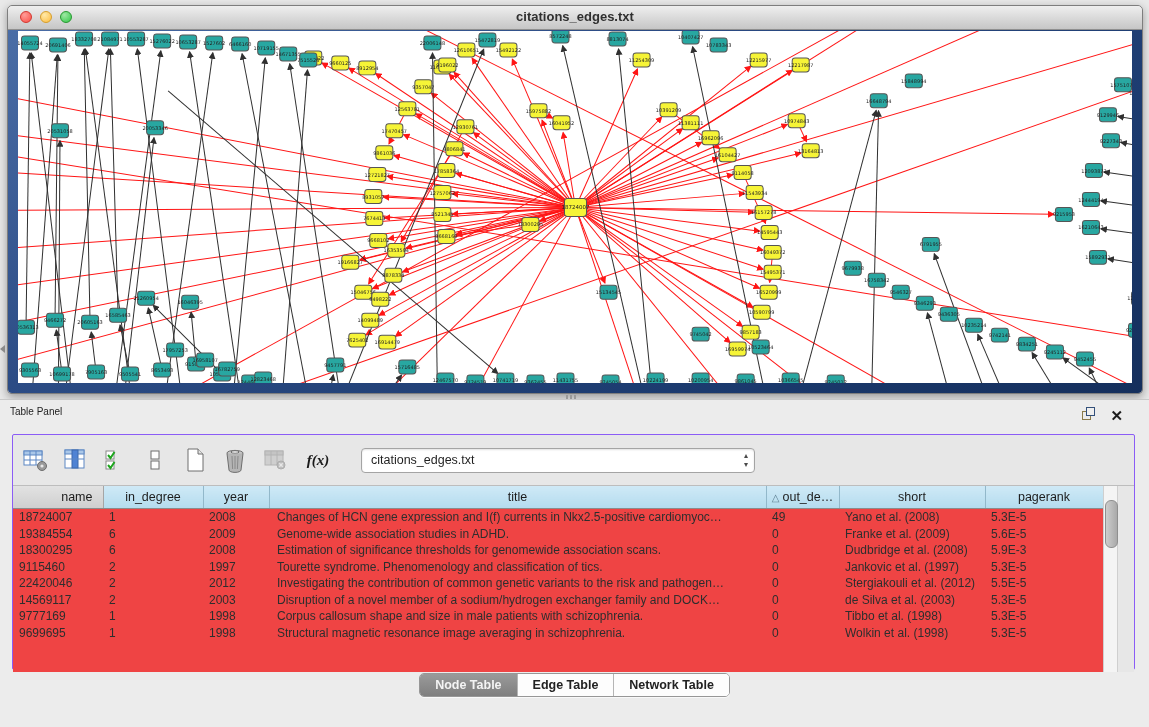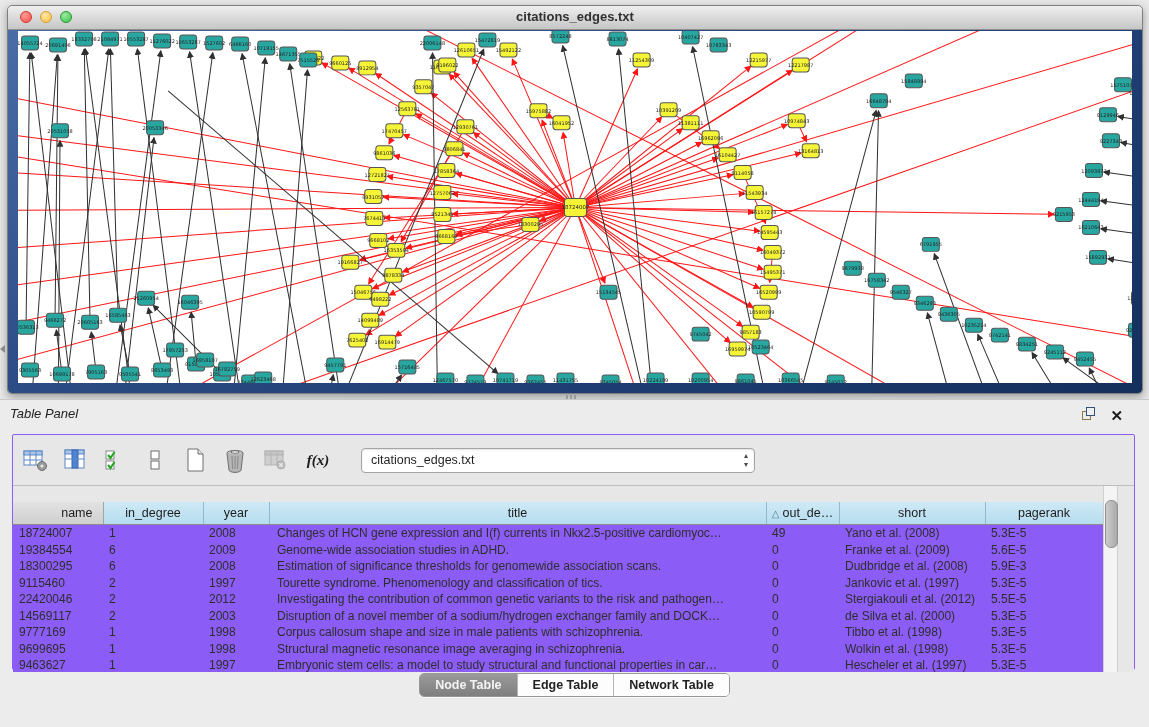--- a/index.html
+++ b/index.html
@@ -30,37 +30,37 @@
   
   .edge-marker{position:absolute;left:0px;top:345px;width:0;height:0;
     border-top:4px solid transparent;border-bottom:4px solid transparent;border-right:5px solid #8a8a8a;}
   
   .split-grip{position:absolute;left:566px;top:395px;width:12px;height:5px;
     background:repeating-linear-gradient(90deg,#9a9a9a 0 2px,transparent 2px 4px);}
   
   .table-panel{position:absolute;left:0;top:399px;width:1149px;height:328px;
     background:#ececec;border-top:1px solid #c9c9c9;}
   .panel-header{position:relative;height:30px;}
-  .panel-title{position:absolute;left:10px;top:6px;font-size:13px;color:#222;font-style:italic;}
+  .panel-title{position:absolute;left:10px;top:6px;font-size:10px;color:#222;}
   .panel-header-icons{position:absolute;right:26px;top:6px;display:flex;gap:14px;align-items:center;}
   .close-x{font-size:15px;font-weight:bold;color:#1c1c1c;line-height:15px;}
   .panel-body{position:absolute;left:12px;right:14px;top:34px;height:236px;
     background:#e7e7e7;border:1px solid #8b5cf6;border-radius:2px;box-sizing:border-box;}
   .toolbar{height:50px;display:flex;align-items:center;padding-left:8px;gap:12px;}
   .tool{display:flex;align-items:center;justify-content:center;width:28px;height:28px;}
   .fx-label{font-family:"Liberation Serif",serif;font-style:italic;font-weight:bold;font-size:15px;color:#1a1a1a;}
   .net-select{width:392px;height:23px;background:#ffffff;border:1px solid #a4a4a4;border-radius:4px;
     display:flex;align-items:center;position:relative;margin-left:14px;
     box-shadow:inset 0 1px 2px rgba(0,0,0,.12);}
   .net-select .val{font-size:12.5px;padding-left:9px;color:#1f1f1f;}
   .combo-arrows{position:absolute;right:6px;top:2px;display:flex;flex-direction:column;line-height:9px;
     font-size:8px;color:#4a4a4a;}
   
   .table-wrap{position:relative;height:186px;background:#e7e7e7;border-top:1px solid #bdbdbd;overflow:hidden;}
-  .tablebox{position:absolute;left:0;top:16px;width:1090px;height:186px;background:#8b5cf6;}
+  .tablebox{position:absolute;left:0;top:0;width:1090px;height:186px;background:#ef4444;}
   table{border-collapse:collapse;table-layout:fixed;width:1090px;font-size:12px;}
   th{height:20px;font-weight:normal;font-size:12.5px;color:#1c1c1c;
      background:linear-gradient(#cfe9f6,#b4dcee);border-right:1px solid #92b8ca;border-bottom:1px solid #8b8b8b;
      overflow:hidden;white-space:nowrap;}
   th.gray{background:linear-gradient(#e2e2e2,#cfcfcf);border-right:1px solid #a5a5a5;text-align:right;padding-right:10px;}
   td{height:16.5px;padding:0 0 0 6px;overflow:hidden;white-space:nowrap;text-overflow:clip;color:#2e2e2e;}
   .c0{width:90px}.c1{width:100px}.c2{width:66px}.c3{width:497px}.c4{width:73px}.c5{width:146px}.c6{width:118px}
   td.c3{padding-left:8px;}
   .sort-tri{color:#5d7f91;font-size:10px;margin-right:3px;}
   .vscroll{position:absolute;left:1090px;top:0;width:15px;height:186px;background:#f4f4f4;
@@ -924,48 +924,39 @@
                 <td class="c4">0</td>
                 <td class="c5">Stergiakouli et al. (2012)</td>
                 <td class="c6">5.5E-5</td>
               </tr>
               <tr>
                 <td class="c0">14569117</td>
                 <td class="c1">2</td>
                 <td class="c2">2003</td>
                 <td class="c3">Disruption of a novel member of a sodium/hydrogen exchanger family and DOCK…</td>
                 <td class="c4">0</td>
-                <td class="c5">de Silva et al. (2000)</td>
+                <td class="c5">de Silva et al. (2003)</td>
                 <td class="c6">5.3E-5</td>
               </tr>
               <tr>
                 <td class="c0">9777169</td>
                 <td class="c1">1</td>
                 <td class="c2">1998</td>
                 <td class="c3">Corpus callosum shape and size in male patients with schizophrenia.</td>
                 <td class="c4">0</td>
                 <td class="c5">Tibbo et al. (1998)</td>
                 <td class="c6">5.3E-5</td>
               </tr>
               <tr>
                 <td class="c0">9699695</td>
                 <td class="c1">1</td>
                 <td class="c2">1998</td>
                 <td class="c3">Structural magnetic resonance image averaging in schizophrenia.</td>
                 <td class="c4">0</td>
                 <td class="c5">Wolkin et al. (1998)</td>
-                <td class="c6">5.3E-5</td>
-              </tr>
-              <tr>
-                <td class="c0">9463627</td>
-                <td class="c1">1</td>
-                <td class="c2">1997</td>
-                <td class="c3">Embryonic stem cells: a model to study structural and functional properties in car…</td>
-                <td class="c4">0</td>
-                <td class="c5">Hescheler et al. (1997)</td>
                 <td class="c6">5.3E-5</td>
               </tr>
             </tbody>
         </table>
       </div>
       <div class="vscroll">
         <div class="vthumb"></div>
       </div>
     </div>
   </div>

